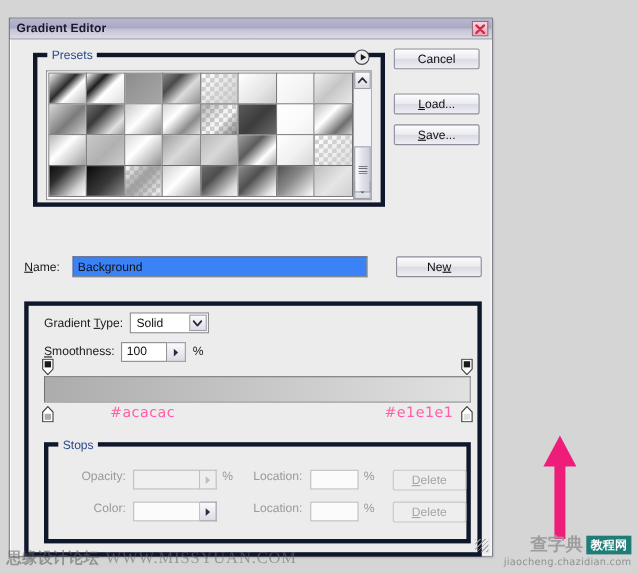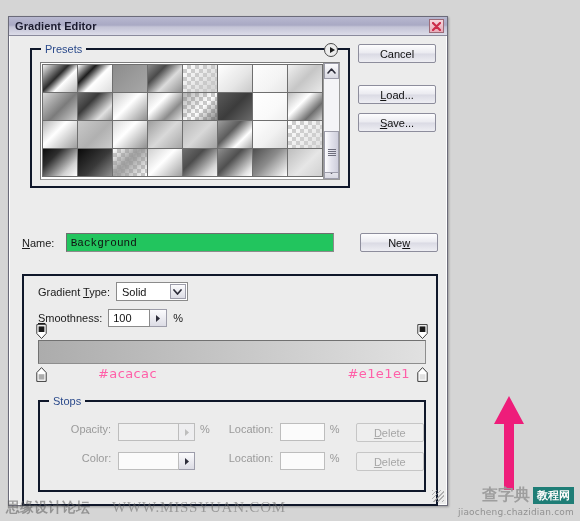--- a/index.html
+++ b/index.html
@@ -56,21 +56,21 @@
     flex: 1 1 auto;
     background: #ececec;
     border: 1px solid #ffffff;
     border-top: none;
     padding: 6px 8px 8px 8px;
     position: relative;
   }
 
   
   .groupbox {
-    border: 2px solid #0f172a;
+    border: 4px solid #0f172a;
     position: relative;
     background: transparent;
   }
   .group-label {
     position: absolute;
     top: -7px; left: 9px;
     background: #ececec;
     padding: 0 4px;
     font-size: 11px;
     color: #2b4a8b;
@@ -196,23 +196,23 @@
     left: 12px; top: 197px;
     width: 416px;
     display: flex;
     align-items: center;
   }
   #name-label { font-size: 11px; color:#1a1a1a; width: 44px; }
   #name-input {
     width: 270px; height: 19px;
     border: 1px solid #8b8b8b;
     border-top-color:#6e6e6e; border-left-color:#6e6e6e;
-    background: #22c55e;
+    background: #3b82f6;
     font-size: 11px;
-    font-family: Liberation Mono, monospace;
+    font-family: Liberation Sans, sans-serif;
     padding: 0 4px;
     color: #111;
     outline: none;
   }
   #btn-new {
     width: 78px;
     margin: 0 0 0 26px;
   }
 
   
@@ -354,21 +354,21 @@
 
   
   #pink-arrow {
     position: absolute;
     left: 492px; top: 394px;
     width: 34px; height: 96px;
   }
   #wm-left {
     position: absolute;
     left: 6px; bottom: 4px;
-    display: flex; align-items: baseline; gap: 22px;
+    display: flex; align-items: baseline; gap: 6px;
     opacity: .55;
   }
   #wm-left .cn {
     font-size: 14px; color:#5e5e5e;
     font-family: "DejaVu Sans", sans-serif;
     font-weight: bold;
   }
   #wm-left .en {
     font-size: 15px; color:#6a6a6a;
     letter-spacing: .8px;

